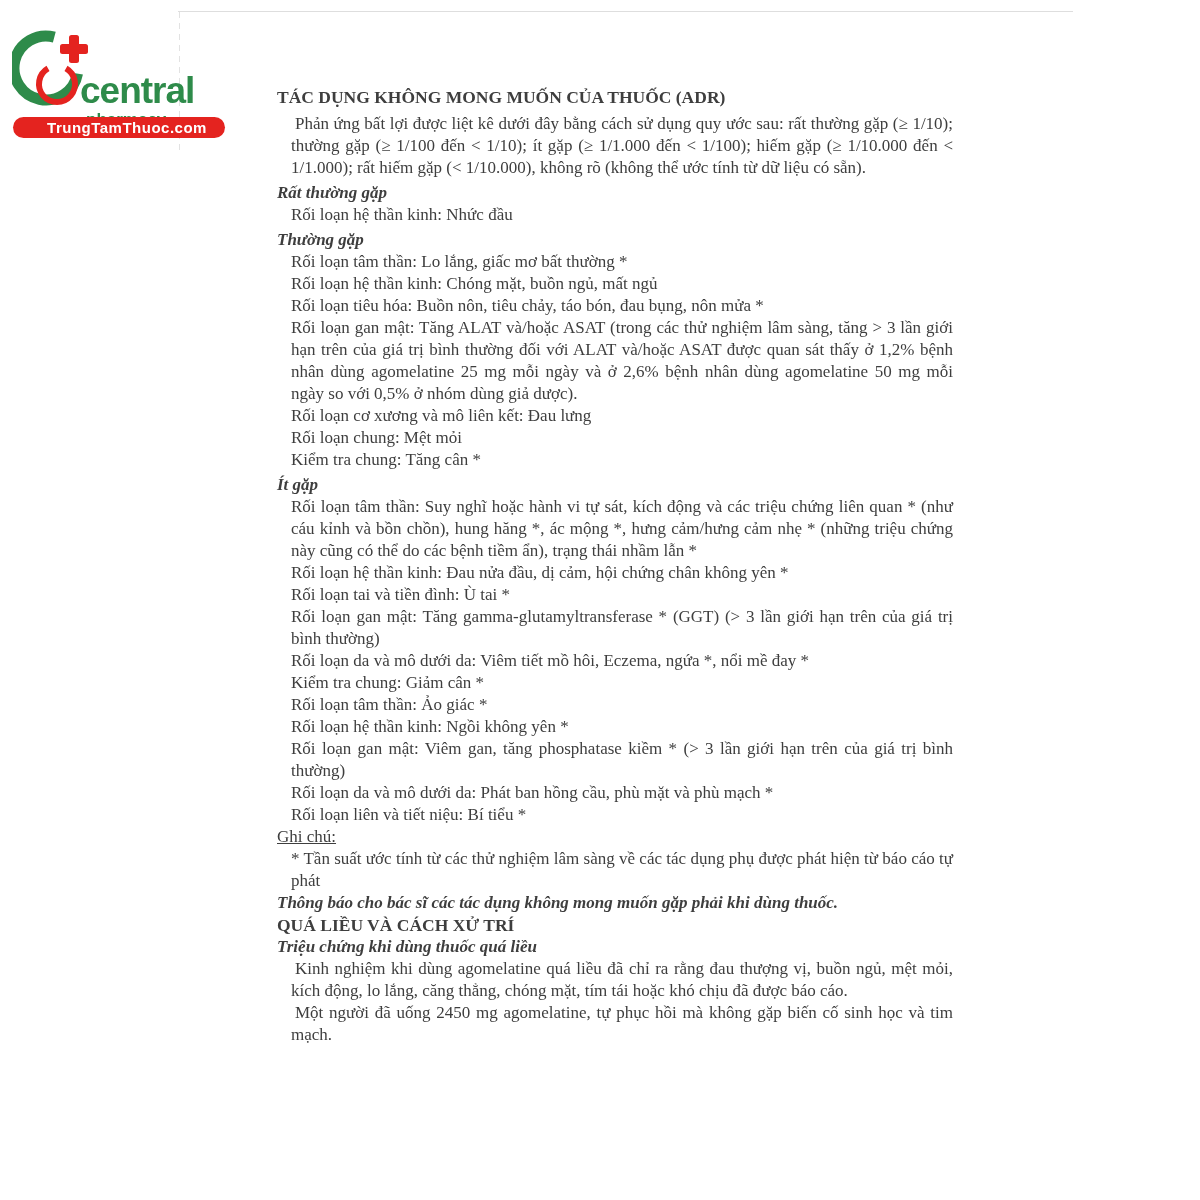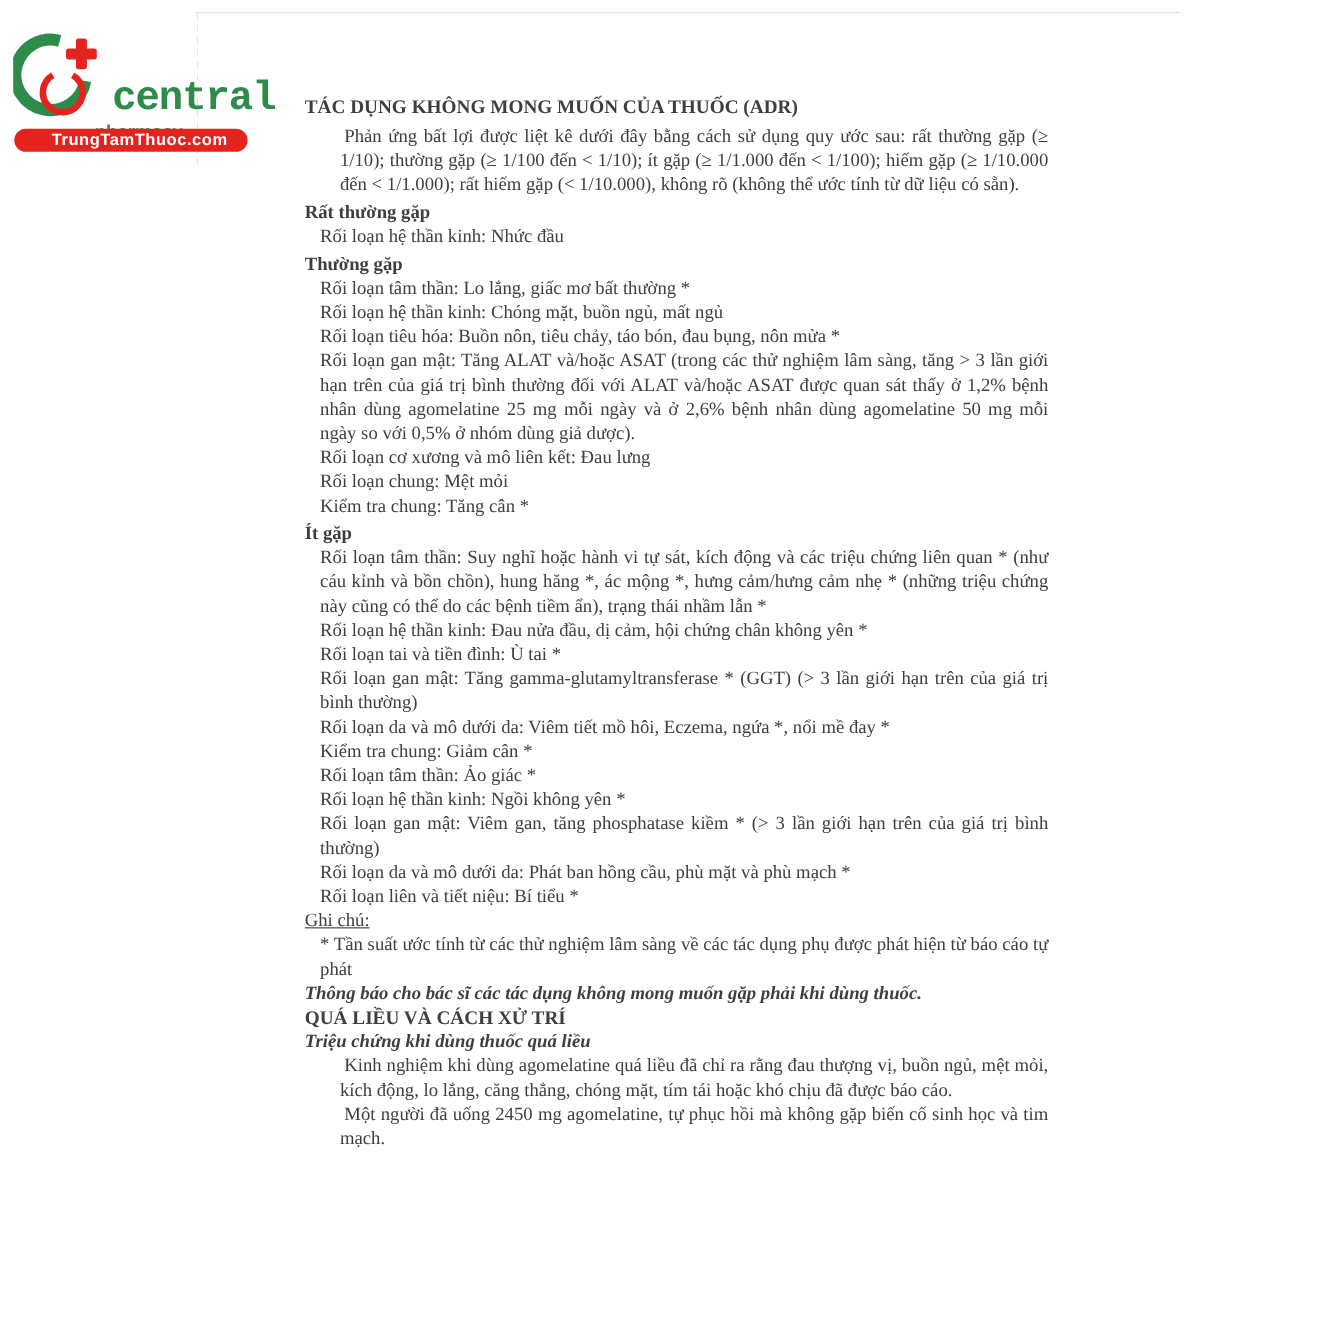--- a/index.html
+++ b/index.html
@@ -15,22 +15,22 @@
   }
   .page-edge-left{
     position:absolute;left:179px;top:12px;width:1px;height:140px;
     background:repeating-linear-gradient(to bottom,#e2e2e2 0 6px,#ffffff 6px 11px);
   }
 
   
   .logo{position:absolute;left:12px;top:28px;width:210px;height:112px;}
   .logo svg{position:absolute;left:0;top:0;}
   .brand-name{
-    position:absolute;left:90px;top:44px;
-    font-family:Liberation Mono, monospace;
+    position:absolute;left:68px;top:44px;
+    font-family:Liberation Sans, sans-serif;
     font-weight:bold;font-size:37px;letter-spacing:-1px;line-height:1;
   }
   .brand-sub{
     position:absolute;left:74px;top:83px;
     font-family:"Liberation Sans","DejaVu Sans",sans-serif;
     font-weight:bold;font-size:17px;line-height:1;
   }
   .badge{
     position:absolute;left:1px;top:89px;width:196px;height:21px;
     border-radius:11px;display:flex;align-items:center;justify-content:center;
@@ -39,23 +39,23 @@
   }
 
   
   .doc{
     position:absolute;left:277px;top:86px;width:676px;
     font-size:17px;line-height:22px;
   }
   .blk{margin:0;}
   .blk.title{font-weight:bold;font-size:17.5px;}
   .blk.title:first-child{margin-bottom:5px;}
-  .blk.para{margin-left:32px;text-align:justify;text-indent:4px;}
+  .blk.para{margin-left:14px;text-align:justify;text-indent:4px;}
   .blk.item{margin-left:14px;text-align:justify;}
-  .blk.frequency{font-weight:bold;margin-top:3px;}
+  .blk.frequency{font-weight:bold;font-style:italic;margin-top:3px;}
   .blk.note_label{text-decoration:underline;}
   .blk.emphasis{font-weight:bold;font-style:italic;}
 </style>
 </head>
 <body>
 
 <div class="page-edge-top"></div>
 <div class="page-edge-left"></div>
 
 <div class="logo">

